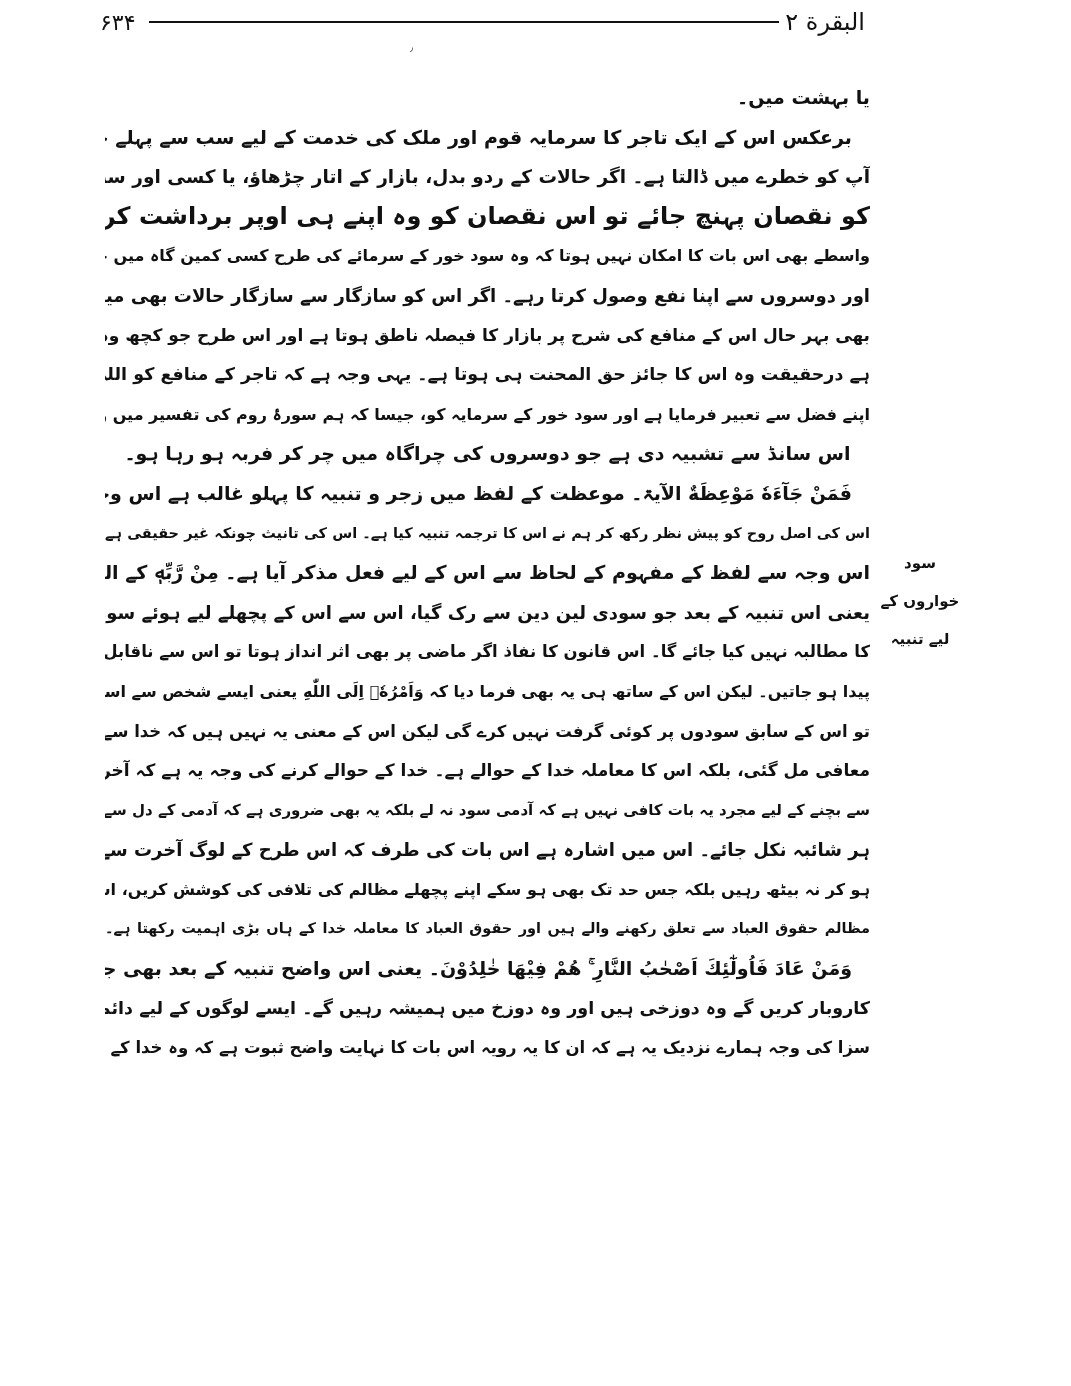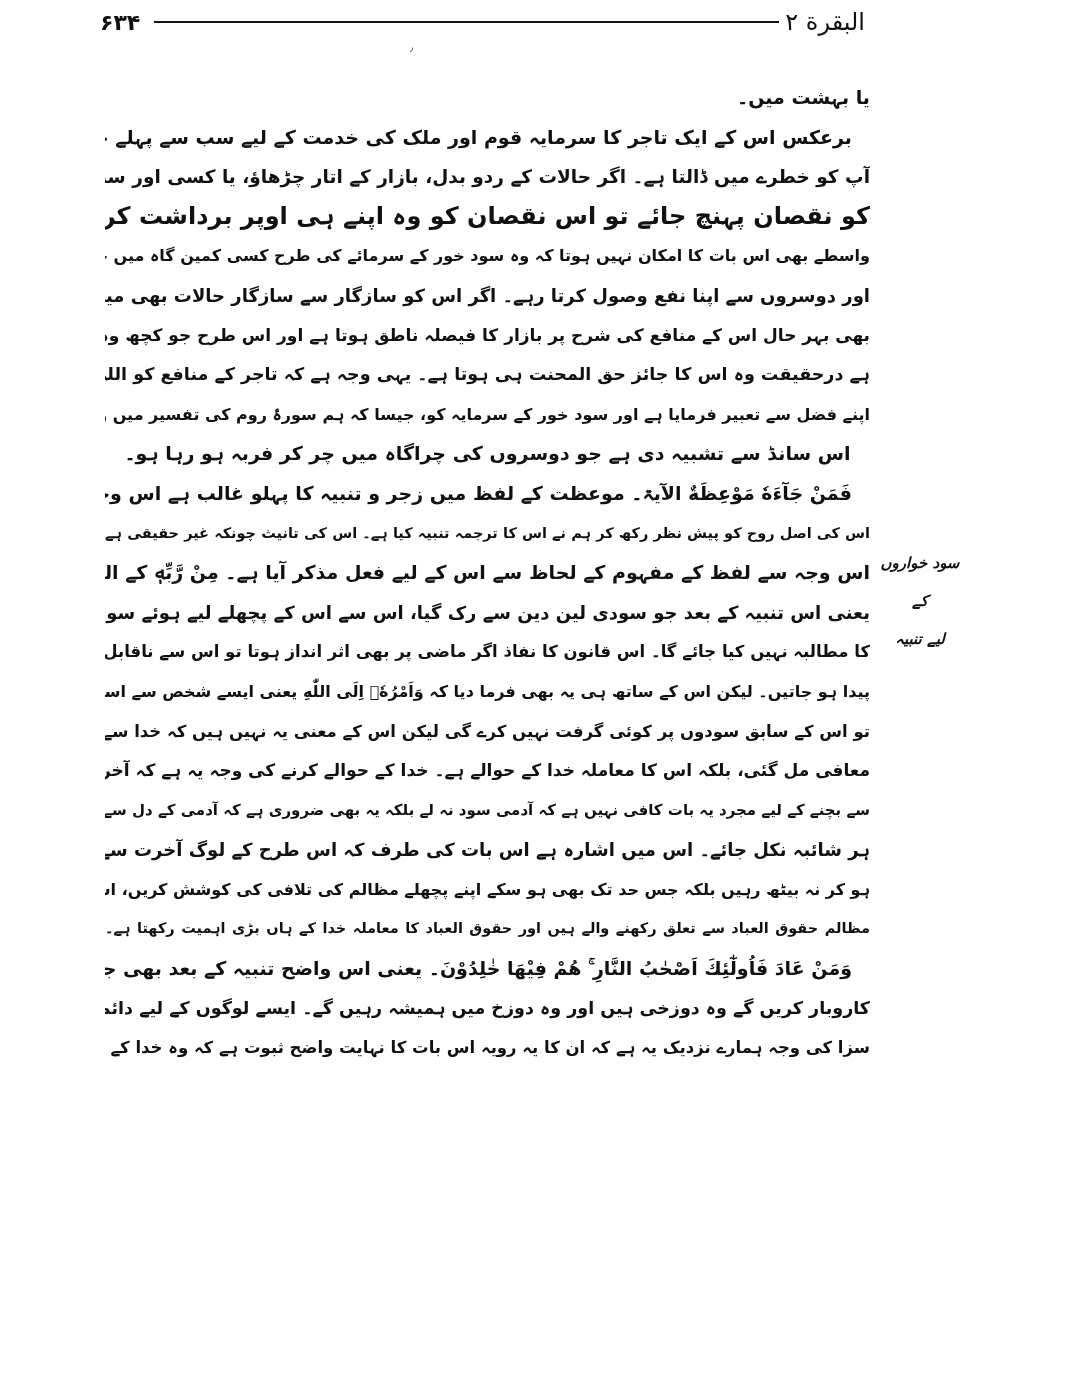--- a/index.html
+++ b/index.html
@@ -5,21 +5,21 @@
     html, body { margin: 0; padding: 0; background: #ffffff; }
     body {
       width: 1071px; height: 1386px; position: relative; overflow: hidden;
       font-family: "DejaVu Sans", sans-serif; color: #111111;
     }
     .page-header {
       position: absolute; top: 6px; left: 100px; width: 765px; height: 32px;
       display: flex; align-items: center; direction: ltr;
     }
     .page-number {
-      font-size: 22px; font-weight: bold; margin-right: 8px; letter-spacing: 1px;
+      font-size: 22px; font-weight: normal; margin-right: 8px; letter-spacing: 1px;
     }
     .header-rule {
       flex: 1; height: 0; border-top: 2px solid #111; margin: 0 6px;
     }
     .surah-name {
       font-size: 24px; font-weight: normal; direction: rtl;
     }
     .stray-mark {
       position: absolute; top: 42px; left: 410px; font-size: 10px; color: #444;
     }
@@ -30,21 +30,21 @@
     .line {
       height: 39.6px; line-height: 39.6px; font-size: 19px; font-weight: bold;
       white-space: nowrap; overflow: hidden;
       text-align-last: justify;
     }
     .line.first-indent { padding-right: 18px; }
     .line.short { text-align-last: right; }
     .line.center-short { text-align-last: center; }
     .margin-note {
       position: absolute; left: 875px; width: 90px; direction: rtl;
-      text-align: center; font-size: 15px; font-weight: bold; font-style: italic;
+      text-align: center; font-size: 15px; font-weight: bold; 
       line-height: 38px;
     }
   </style>
 </head>
 <body>
 
 <div class="page-header">
   <span class="page-number">۶۳۴</span>
   <span class="header-rule"></span>
   <span class="surah-name">البقرة ٢</span>

